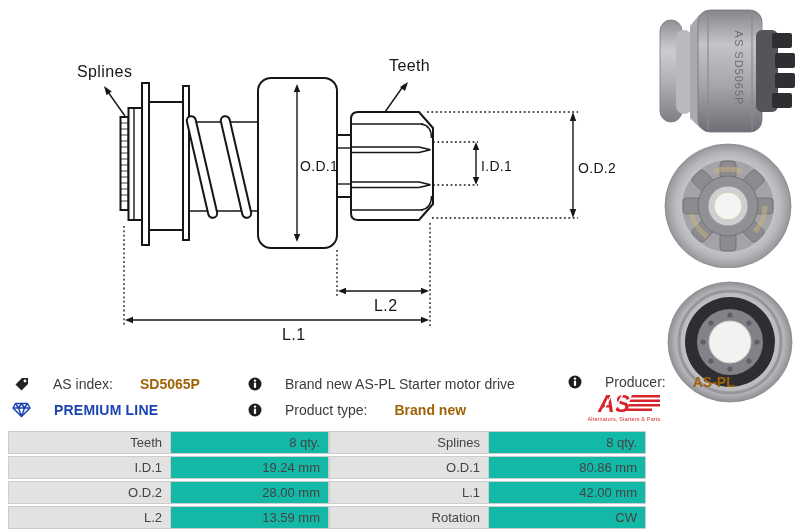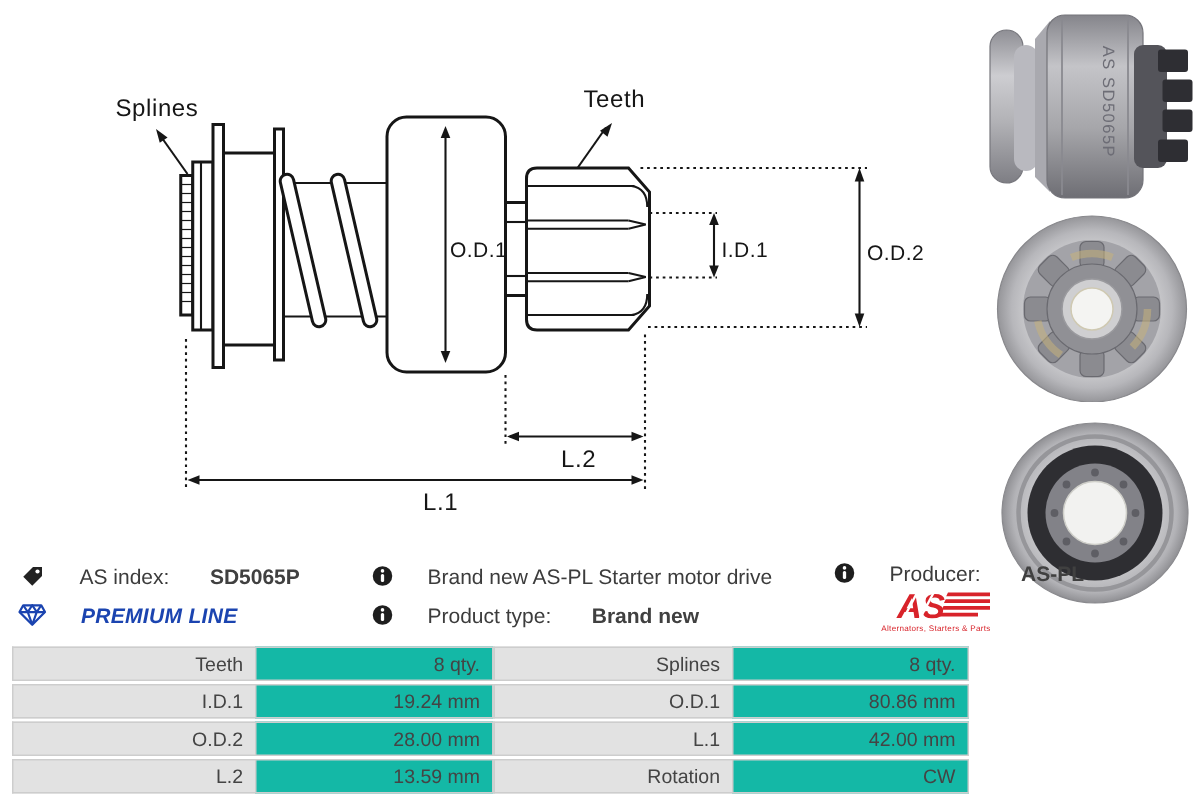--- a/index.html
+++ b/index.html
@@ -11,22 +11,22 @@
   #drawing{left:0;top:0;}
   .dline{stroke:#161616;stroke-width:2;fill:#fff;}
   .thin{stroke:#161616;stroke-width:1.4;fill:none;}
   .dot{stroke:#161616;stroke-width:1.4;fill:none;stroke-dasharray:1.8 2.6;}
   .dim{stroke:#161616;stroke-width:1.4;}
   .ah{fill:#161616;stroke:none;}
   .dtext{fill:#161616;font-size:16px;letter-spacing:.4px;}
   .dtexts{fill:#161616;font-size:14px;letter-spacing:.3px;}
   
   .inforow{display:flex;align-items:center;gap:23px;font-size:14px;color:#3c3c3c;white-space:nowrap;}
-  .inforow b{margin-left:4px;color:#404040;}
-  .blue{color:#1b44b0;font-weight:bold;letter-spacing:.2px;font-style:italic;}
+  .inforow b{margin-left:4px;color:#a16207;}
+  .blue{color:#1b44b0;font-weight:bold;letter-spacing:.2px;}
   
   .spec-table{left:8px;top:431px;width:638px;display:flex;flex-direction:column;gap:2px;}
   .trow{display:grid;grid-template-columns:162px 159px 159px 158px;}
   .tcell{height:21px;line-height:21px;font-size:13px;text-align:right;padding-right:8px;
          box-sizing:content-box;border:1px solid #cdcdcd;color:#444;}
   .lbl{background:#e2e2e2;border-right:none;}
   .val{background:#14b8a6;}
   .photo{cursor:pointer;}
 </style>
 </head>
@@ -264,21 +264,21 @@
 
   <div class="abs inforow" style="left:248px;top:376px;">
     <svg width="14" height="14" viewBox="0 0 14 14">
       <circle cx="7" cy="7" r="6.5" fill="#1e1e1e"></circle>
       <circle cx="7" cy="3.6" r="1.2" fill="#fff"></circle>
       <rect x="5.9" y="5.6" width="2.2" height="5.4" rx="1" fill="#fff"></rect>
     </svg>
     <span>Brand new AS-PL Starter motor drive</span>
   </div>
 
-  <div class="abs inforow" style="left:556px;top:374px;">
+  <div class="abs inforow" style="left:568px;top:374px;">
     <svg width="14" height="14" viewBox="0 0 14 14">
       <circle cx="7" cy="7" r="6.5" fill="#1e1e1e"></circle>
       <circle cx="7" cy="3.6" r="1.2" fill="#fff"></circle>
       <rect x="5.9" y="5.6" width="2.2" height="5.4" rx="1" fill="#fff"></rect>
     </svg>
     <span>Producer:</span>
       <b>AS-PL</b>
   </div>
 
   <div class="abs" style="left:586px;top:392px;">

